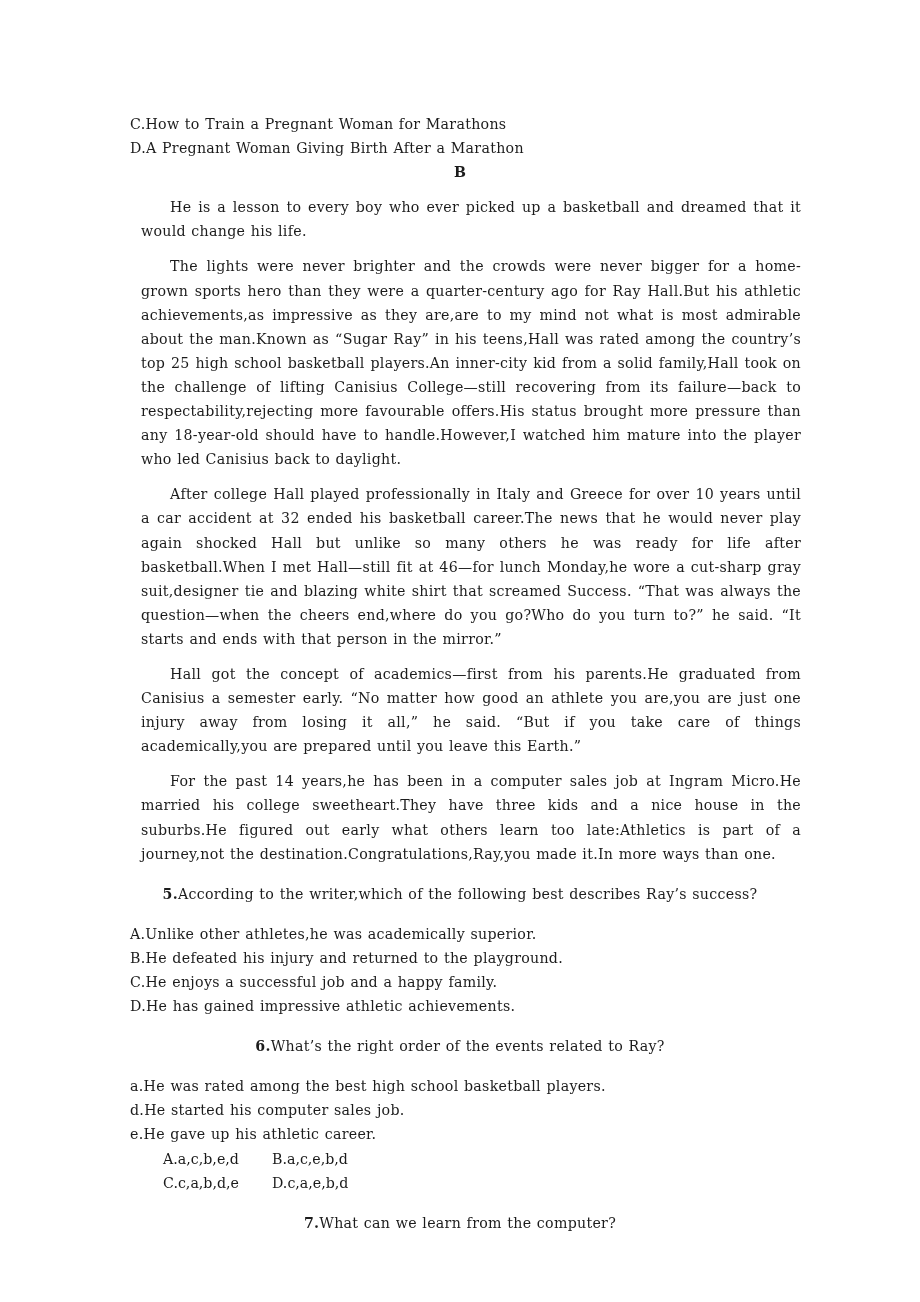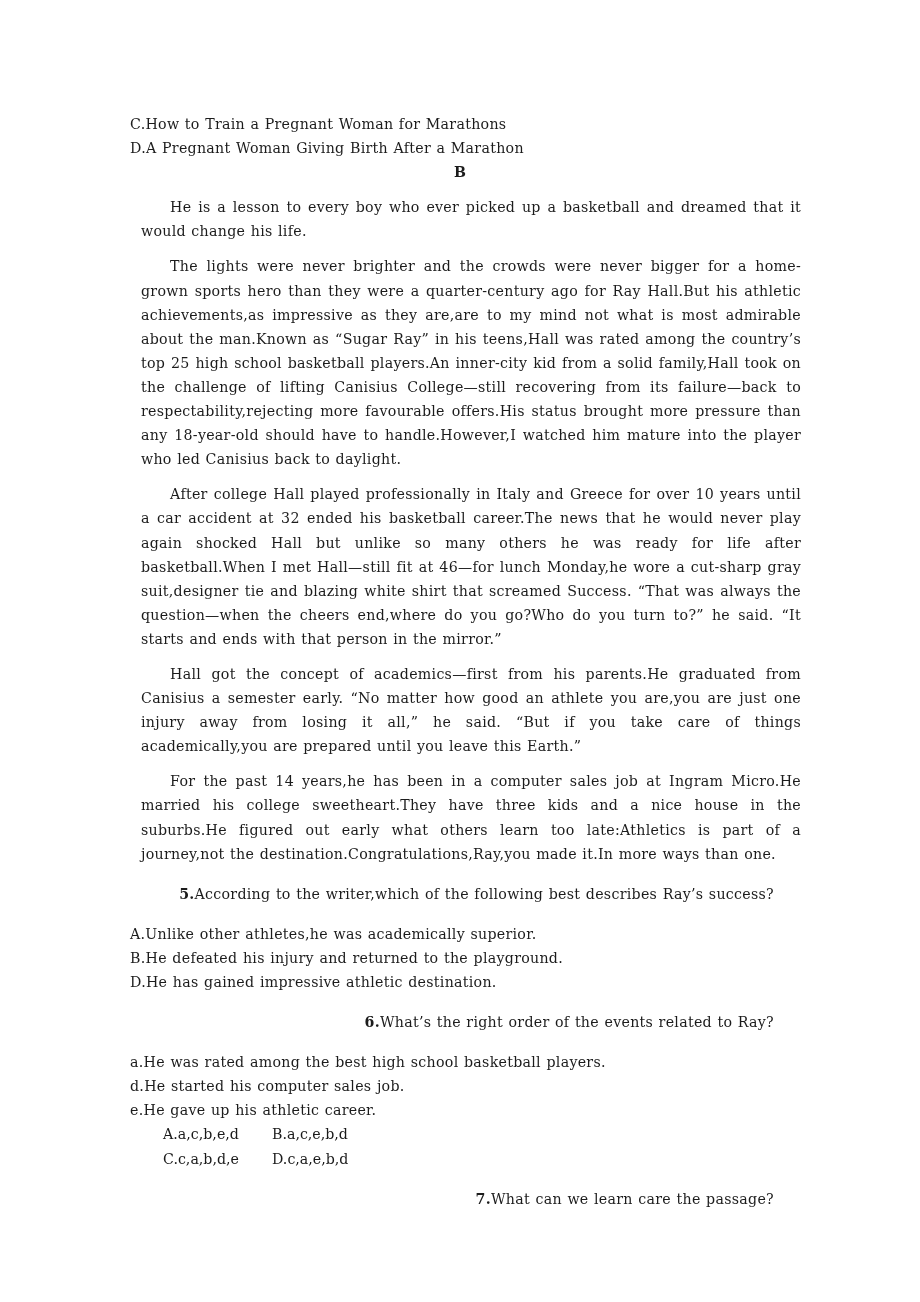--- a/index.html
+++ b/index.html
@@ -62,21 +62,21 @@
     font-weight: bold;
     margin: 0;
     width: 660px;
     letter-spacing: 0;
   }
 
   
   .qline {
     margin: 16px;
     text-indent: 0;
-    text-align: right;
+    text-align: center;
     white-space: pre;
   }
   .qnum {
     font-weight: bold;
   }
 
   
   .opt {
     margin: 0;
     text-indent: 0;
@@ -117,26 +117,27 @@
 
     <p class="para">He is a lesson to every boy who ever picked up a basketball and dreamed that it would change his life.</p>
     <p class="para">The lights were never brighter and the crowds were never bigger for a home-grown sports hero than they were a quarter-century ago for Ray Hall.But his athletic achievements,as impressive as they are,are to my mind not what is most admirable about the man.Known as “Sugar Ray” in his teens,Hall was rated among the country’s top 25 high school basketball players.An inner-city kid from a solid family,Hall took on the challenge of lifting Canisius College—still recovering from its failure—back to respectability,rejecting more favourable offers.His status brought more pressure than any 18-year-old should have to handle.However,I watched him mature into the player who led Canisius back to daylight.</p>
     <p class="para">After college Hall played professionally in Italy and Greece for over 10 years until a car accident at 32 ended his basketball career.The news that he would never play again shocked Hall but unlike so many others he was ready for life after basketball.When I met Hall—still fit at 46—for lunch Monday,he wore a cut-sharp gray suit,designer tie and blazing white shirt that screamed Success. “That was always the question—when the cheers end,where do you go?Who do you turn to?” he said. “It starts and ends with that person in the mirror.”</p>
     <p class="para">Hall got the concept of academics—first from his parents.He graduated from Canisius a semester early. “No matter how good an athlete you are,you are just one injury away from losing it all,” he said. “But if you take care of things academically,you are prepared until you leave this Earth.”</p>
     <p class="para">For the past 14 years,he has been in a computer sales job at Ingram Micro.He married his college sweetheart.They have three kids and a nice house in the suburbs.He figured out early what others learn too late:Athletics is part of a journey,not the destination.Congratulations,Ray,you made it.In more ways than one.</p>
 
     <p class="qline"><span class="qnum">5.</span><span>According to the writer,which of the following best describes Ray’s success?</span></p>
     <p class="opt">A.Unlike other athletes,he was academically superior.</p>
     <p class="opt">B.He defeated his injury and returned to the playground.</p>
-    <p class="opt">D.He has gained impressive athletic destination.</p>
+    <p class="opt">C.He enjoys a successful job and a happy family.</p>
+    <p class="opt">D.He has gained impressive athletic achievements.</p>
 
     <p class="qline"><span class="qnum">6.</span><span>What’s the right order of the events related to Ray?</span></p>
     <p class="opt">a.He was rated among the best high school basketball players.</p>
     <p class="opt">d.He started his computer sales job.</p>
     <p class="opt">e.He gave up his athletic career.</p>
 
     <p class="opt-row"><span class="opt-col-a">A.a,c,b,e,d</span><span class="opt-col-b">B.a,c,e,b,d</span></p>
     <p class="opt-row"><span class="opt-col-a">C.c,a,b,d,e</span><span class="opt-col-b">D.c,a,e,b,d</span></p>
 
-    <p class="qline"><span class="qnum">7.</span><span>What can we learn care the passage?</span></p>
+    <p class="qline"><span class="qnum">7.</span><span>What can we learn from the computer?</span></p>
 
   </div>
 </div>
 
 </body></html>

